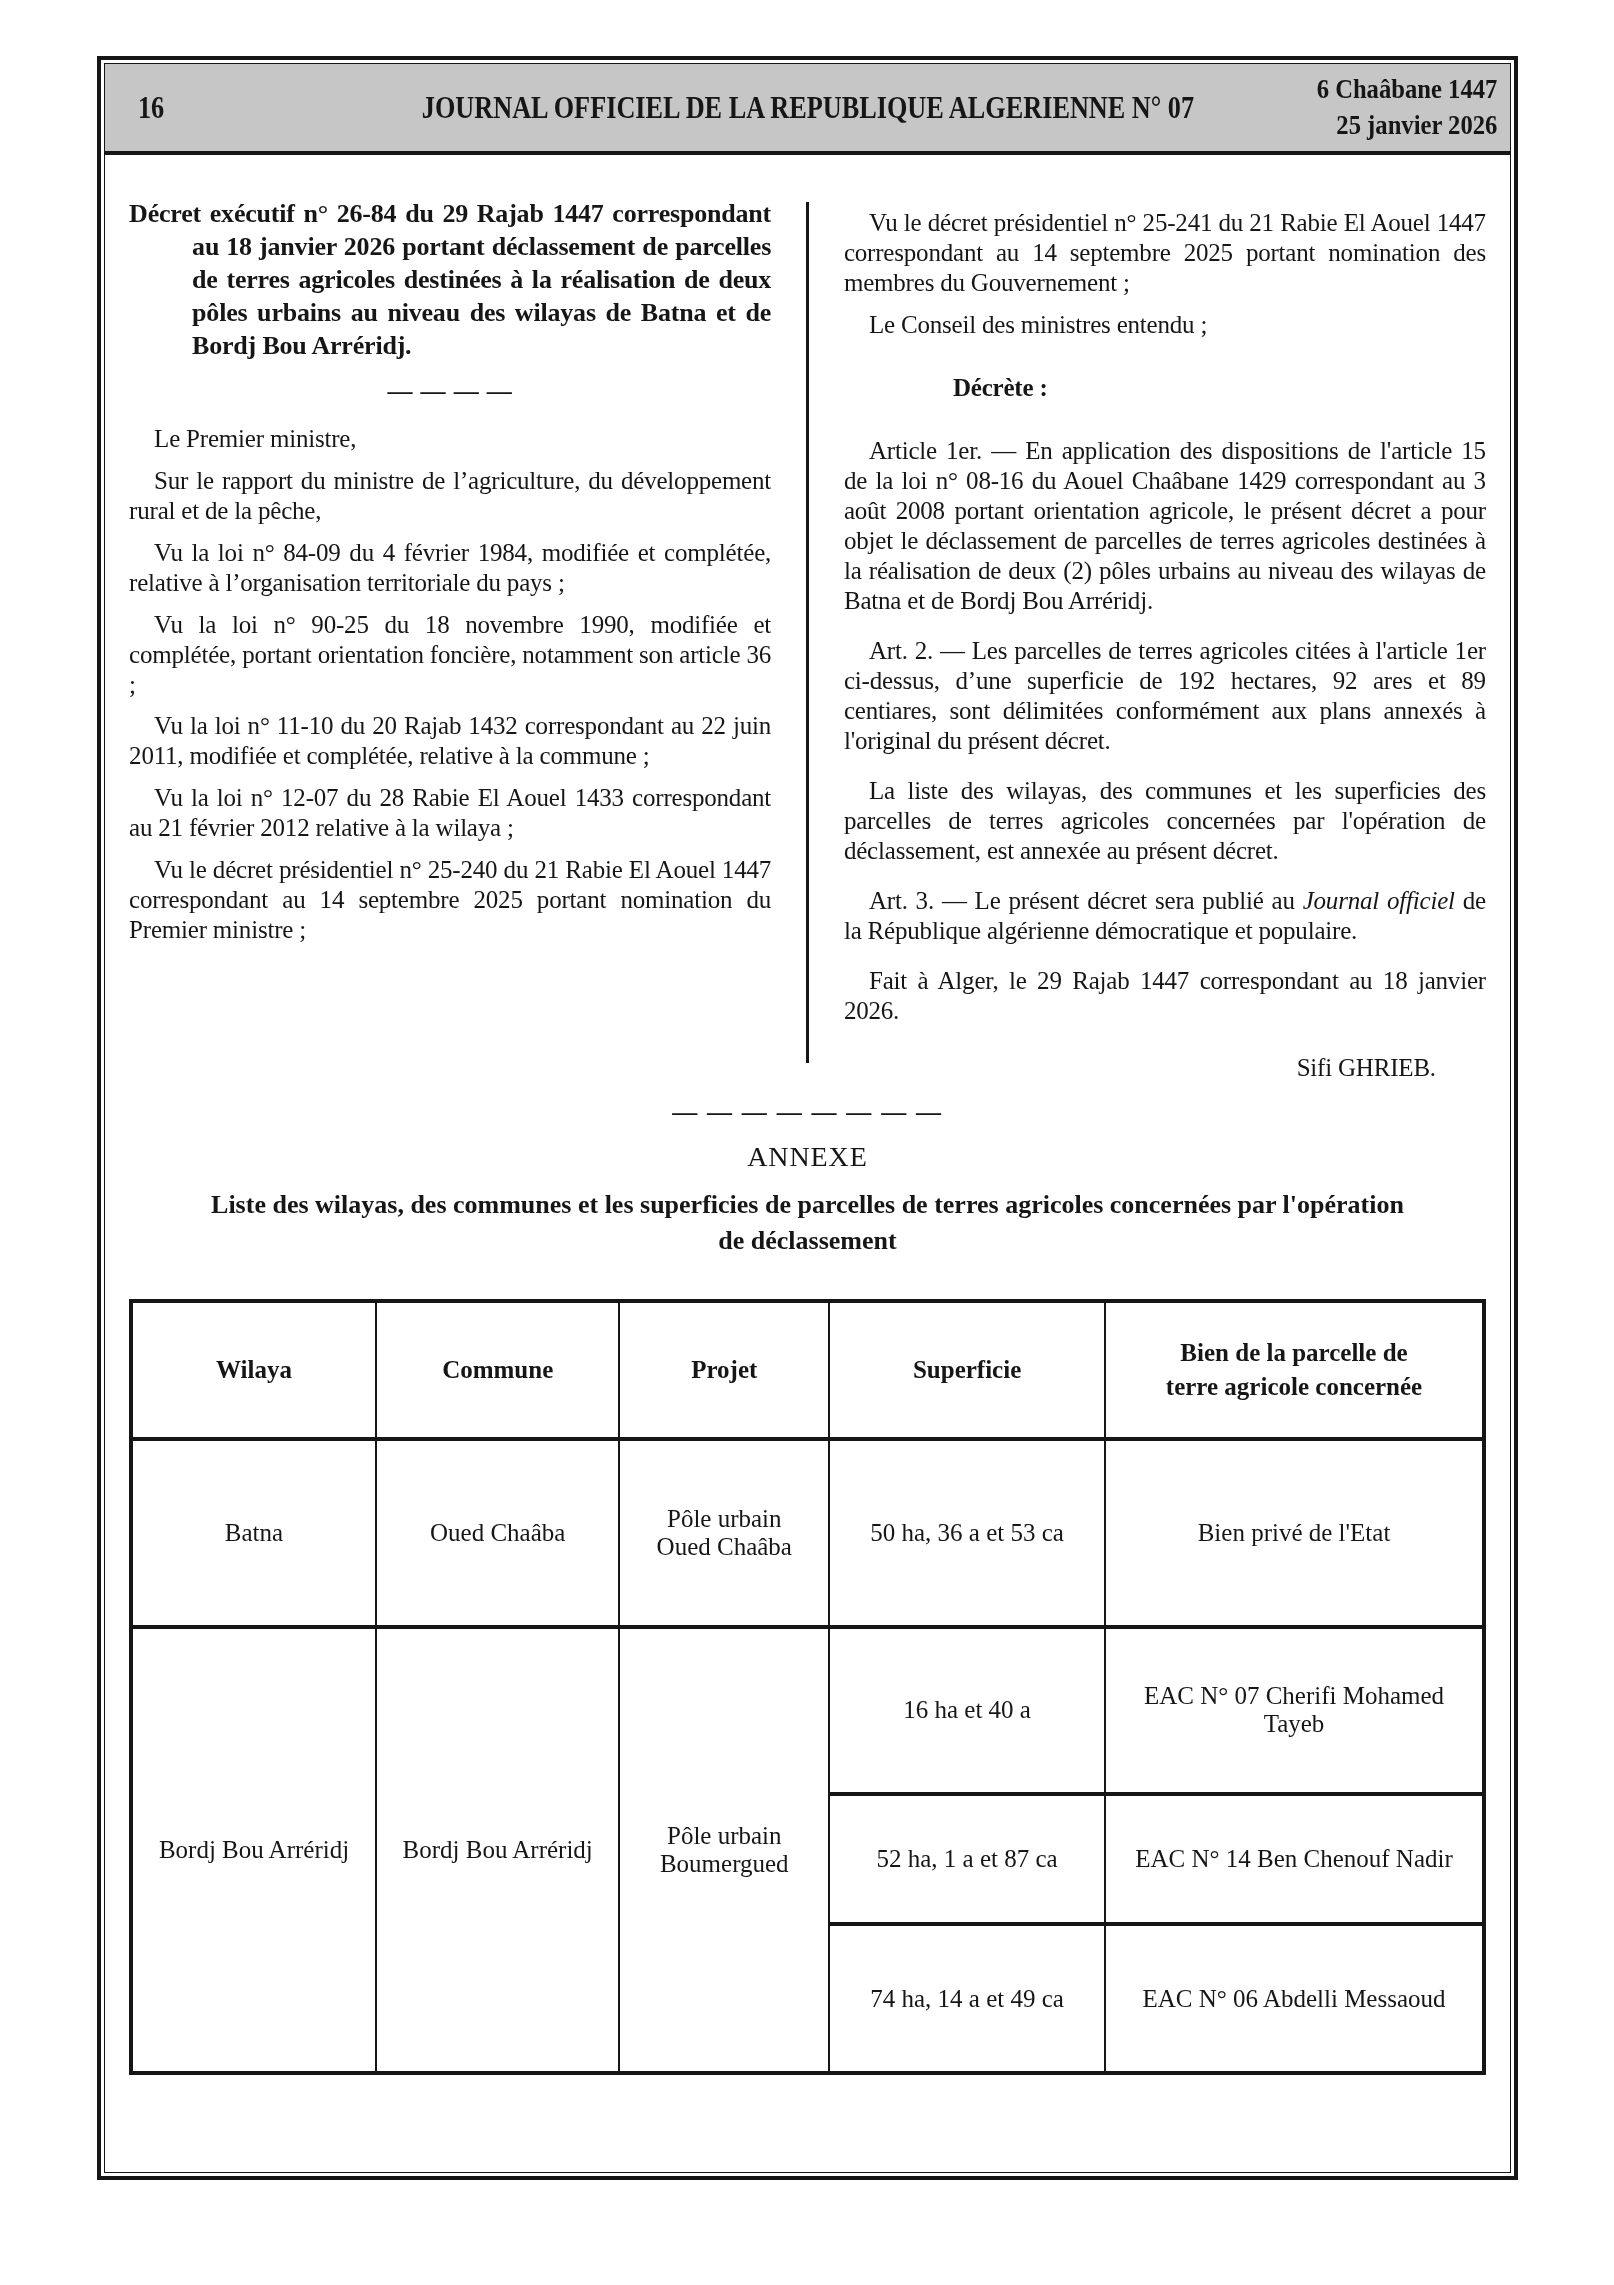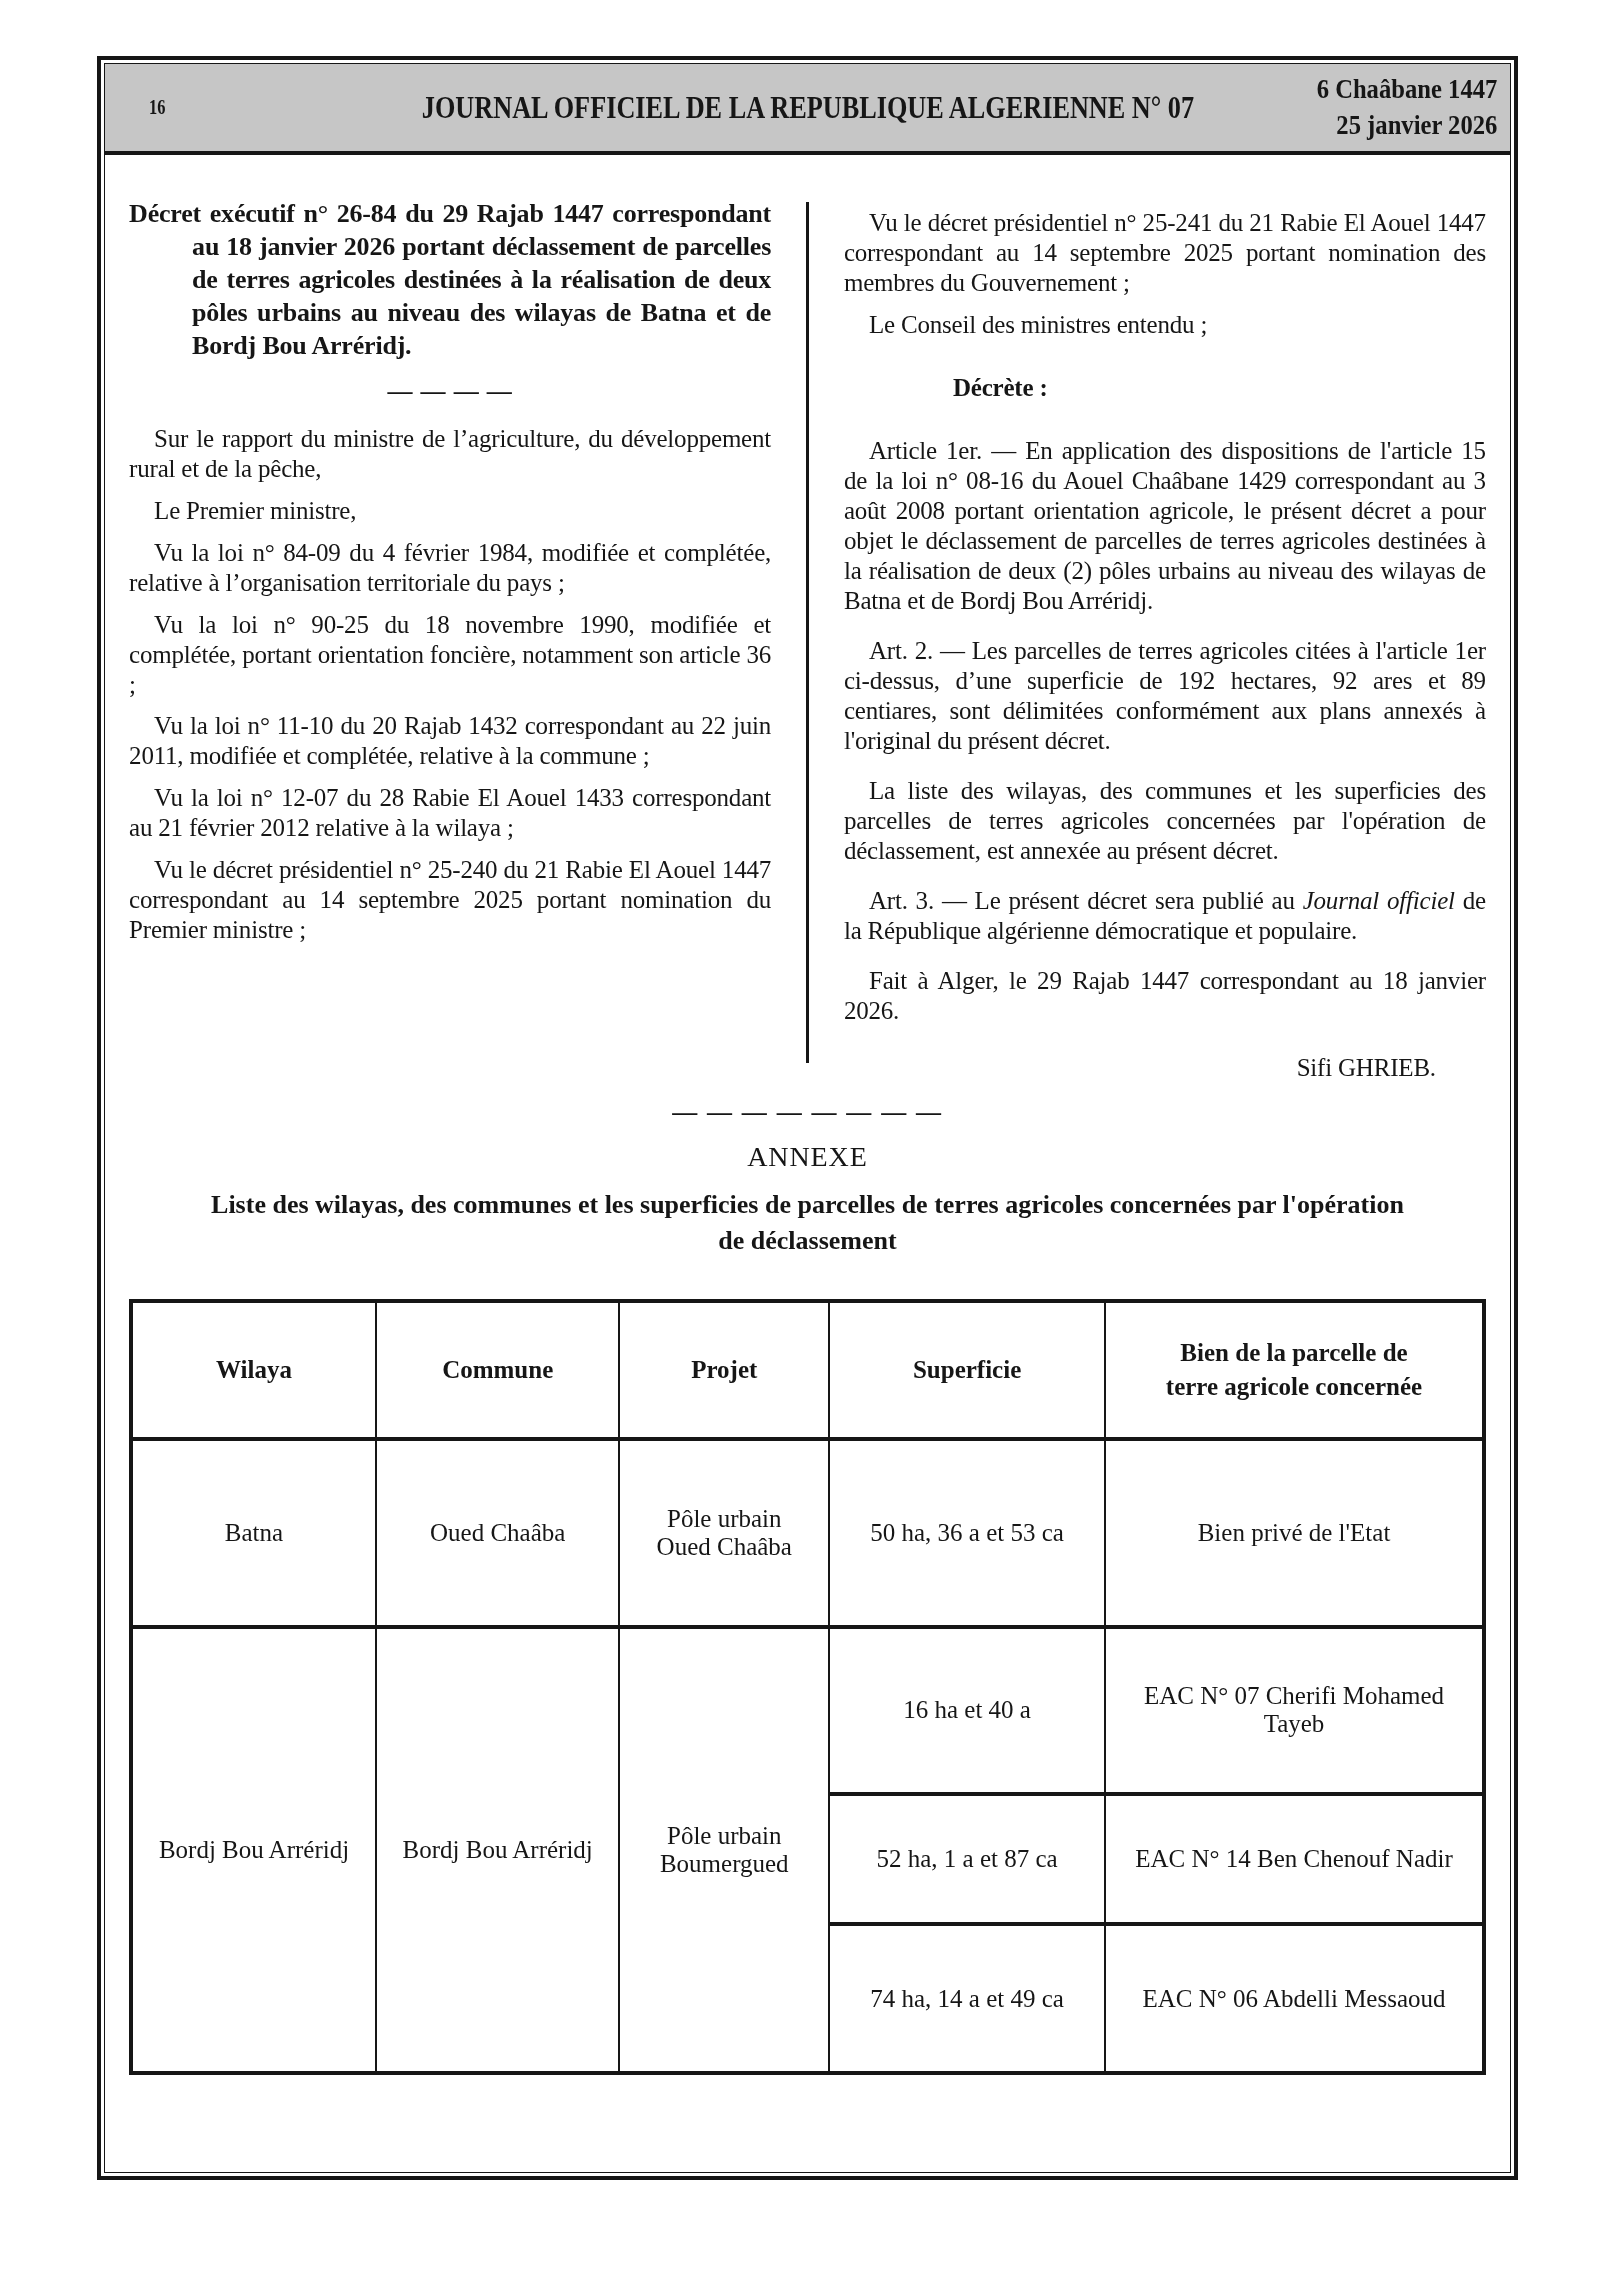--- a/index.html
+++ b/index.html
@@ -36,25 +36,25 @@
     height: 87px;
     background: #c6c6c6;
     border-bottom: 4.5px solid #161616;
     position: relative;
     display: flex;
     align-items: center;
     justify-content: center;
   }
   .page-num {
     position: absolute;
-    left: 44px;
+    left: 33px;
     top: 50%;
     transform: translateY(-50%);
     font-weight: bold;
-    font-size: 20px;
+    font-size: 32px;
   }
   .page-num .cond { transform-origin: left center; }
   .journal-title {
     font-weight: bold;
     font-size: 32px;
     white-space: nowrap;
   }
   .cond {
     display: inline-block;
     transform: scaleX(0.82);
@@ -184,22 +184,22 @@
       </div>
     </header>
 
     <div class="content">
 
       <div class="columns">
 
         <div class="col">
           <p class="decree-title">Décret exécutif n° 26-84 du 29 Rajab 1447 correspondant au 18 janvier 2026 portant déclassement de parcelles de terres agricoles destinées à la réalisation de deux pôles urbains au niveau des wilayas de Batna et de Bordj Bou Arréridj.</p>
           <p class="dash-sep">— — — —</p>
+          <p>Le Premier ministre,</p>
           <p>Sur le rapport du ministre de l’agriculture, du développement rural et de la pêche,</p>
-          <p>Le Premier ministre,</p>
           <p>Vu la loi n° 84-09 du 4 février 1984, modifiée et complétée, relative à l’organisation territoriale du pays ;</p>
           <p>Vu la loi n° 90-25 du 18 novembre 1990, modifiée et complétée, portant orientation foncière, notamment son article 36 ;</p>
           <p>Vu la loi n° 11-10 du 20 Rajab 1432 correspondant au 22 juin 2011, modifiée et complétée, relative à la commune ;</p>
           <p>Vu la loi n° 12-07 du 28 Rabie El Aouel 1433 correspondant au 21 février 2012 relative à la wilaya ;</p>
           <p>Vu le décret présidentiel n° 25-240 du 21 Rabie El Aouel 1447 correspondant au 14 septembre 2025 portant nomination du Premier ministre ;</p>
         </div>
 
         <div class="divider"></div>
 
         <div class="col">

